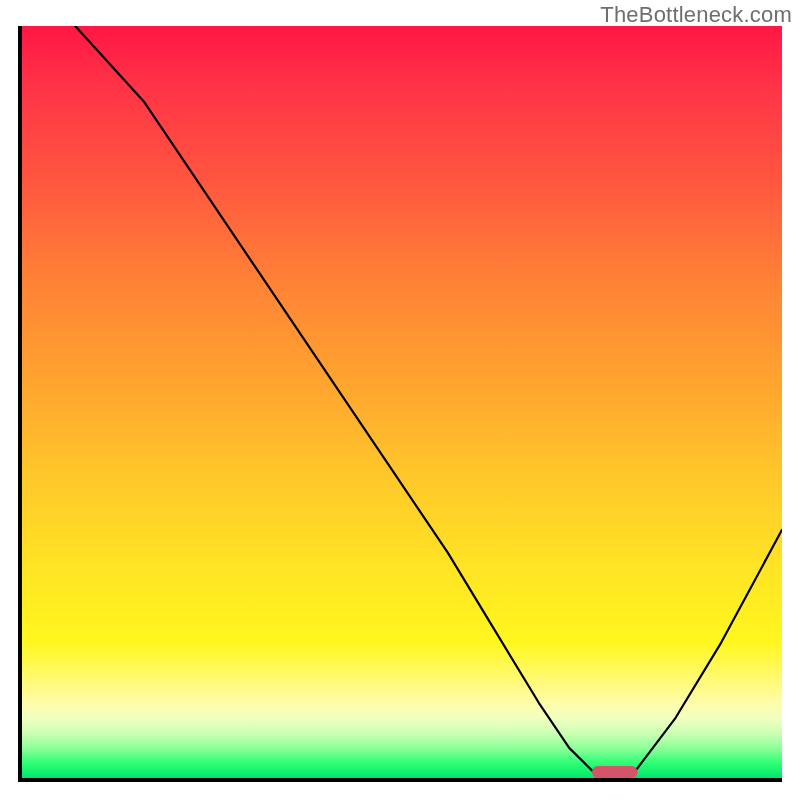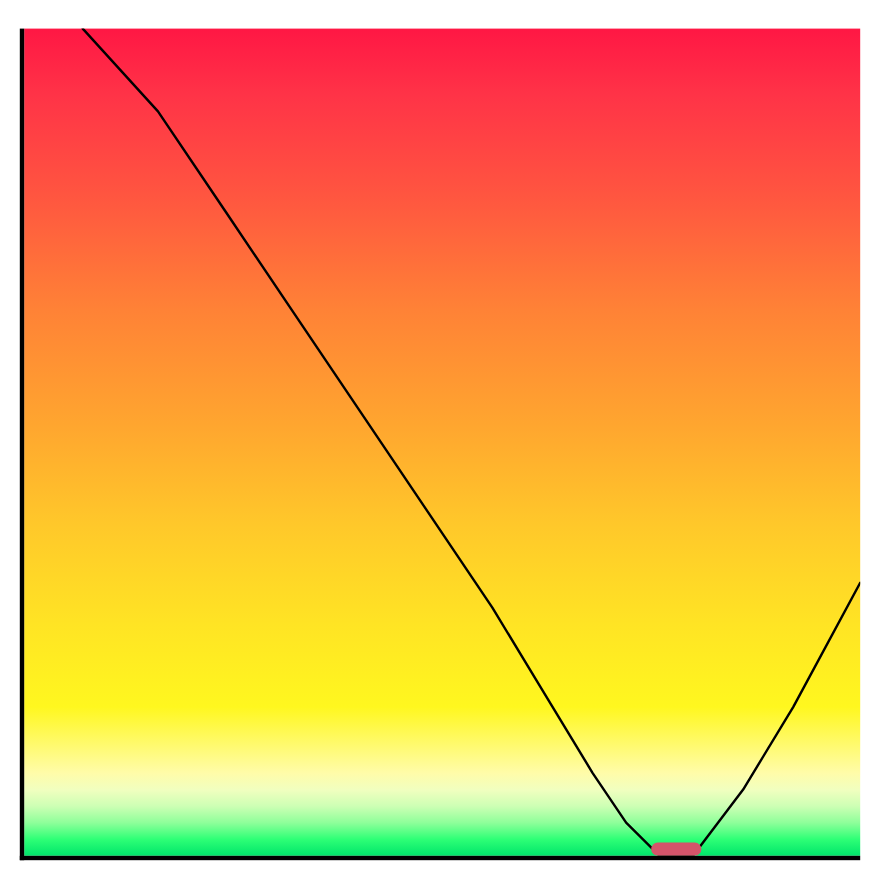--- a/index.html
+++ b/index.html
@@ -67,20 +67,21 @@
     color: #6e6e6e;
     letter-spacing: 0.2px;
     user-select: none;
   }
 </style>
 </head>
 <body>
 
 <div class="chart-wrap">
 
+  <div class="watermark">TheBottleneck.com</div>
 
   <div class="plot-area">
     <svg viewBox="0 0 760 752" preserveAspectRatio="none">
       <path class="curve" d="M53.2 0.0 L121.6 75.2 L182.4 165.4 L243.2 255.7 L304.0 345.9 L364.8 436.2 L425.6 526.4 L471.2 601.6 L516.8 676.8 L547.2 721.9 L577.6 752.0 L608.0 752.0 L653.6 691.8 L699.2 616.6 L760.0 503.8"></path>
       <rect class="marker" rx="6.0" ry="6.0" x="570.0" y="740.0" width="45.6" height="12.0"></rect>
     </svg>
   </div>
 
 </div>
 

